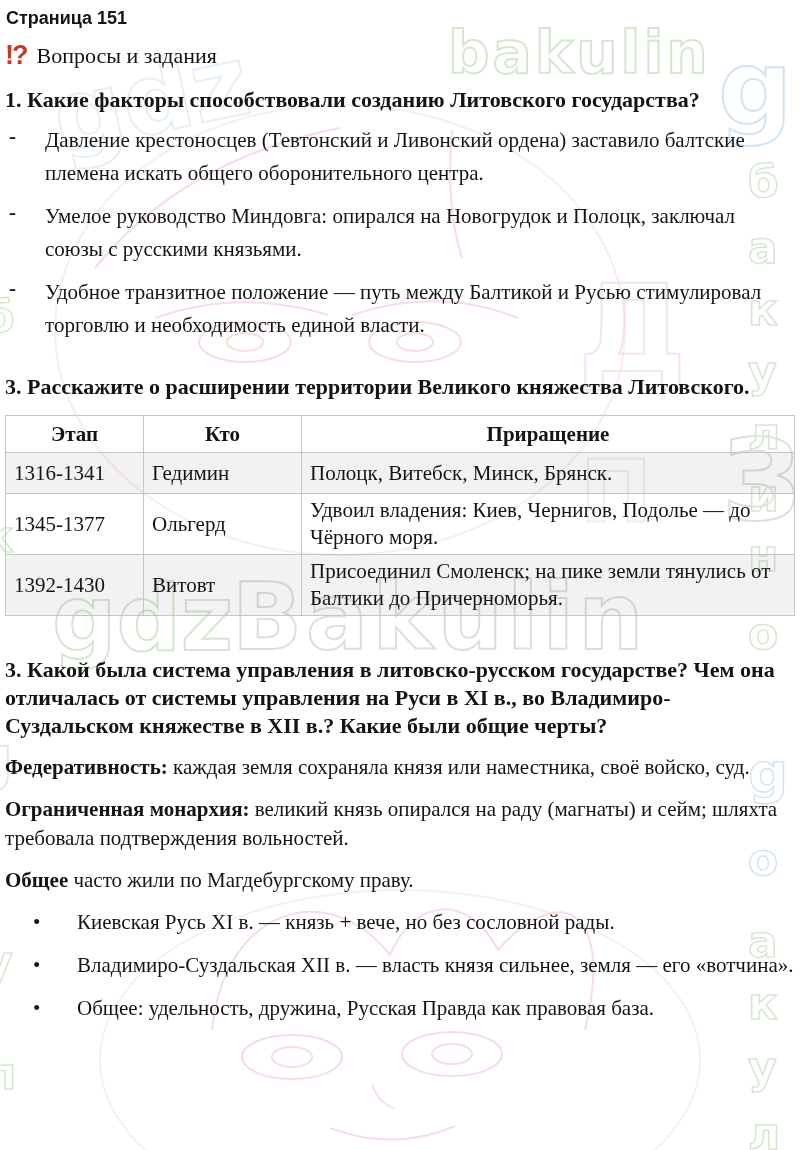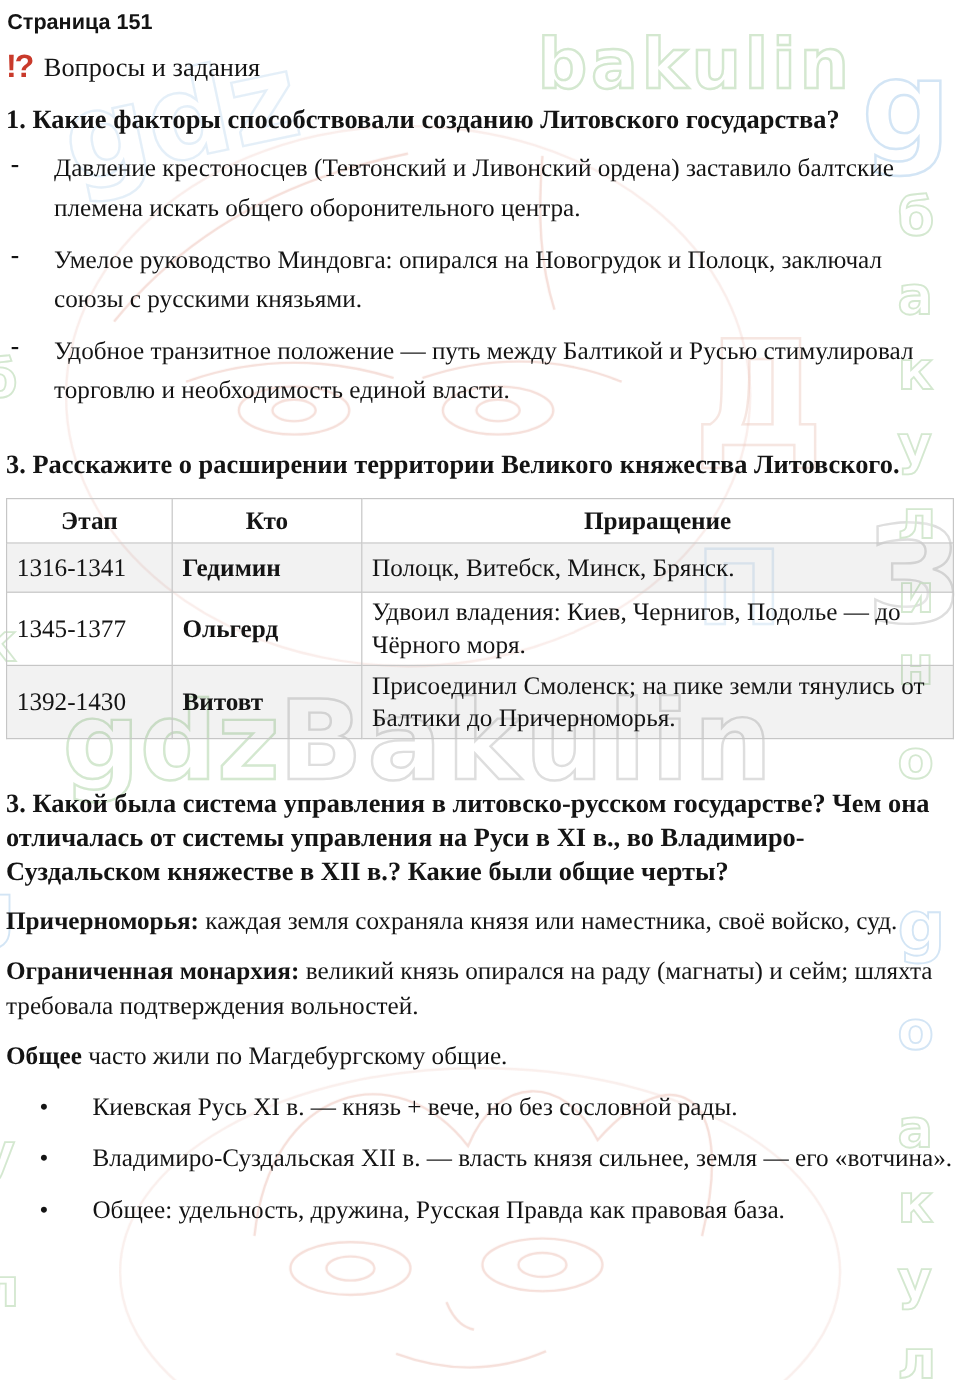--- a/index.html
+++ b/index.html
@@ -26,21 +26,21 @@
   .q-title.q2{margin-top:30px;}
   .q-title.q3{margin-top:40px;line-height:28px;}
   .dash-list{margin-top:6px;}
   .dash-item{position:relative;padding-left:40px;margin-top:10px;font-size:21px;line-height:33px;}
   .dash{position:absolute;left:4px;top:-4px;font-weight:700;}
   table{width:100%;border-collapse:collapse;margin-top:14px;font-size:21px;line-height:27px;}
   th,td{border:1px solid #c6c6c6;padding:3px 8px;vertical-align:middle;}
   th{font-weight:700;text-align:center;height:30px;}
   td{height:34px;}
   tbody tr.stripe td{background:rgba(20,20,20,0.055);}
-  td.who{font-weight:700;}
+  td.who{font-weight:400;}
   .para{font-size:21px;line-height:29px;margin:13px 0 0 0;}
   .lead{font-weight:700;}
   .dot-list{margin-top:2px;}
   .dot-item{position:relative;padding-left:72px;margin-top:12px;font-size:21px;line-height:31px;}
   .dot{position:absolute;left:28px;top:0;}
 </style>
 </head>
 <body>
 
 <div class="page">
@@ -155,27 +155,27 @@
           <td>1392-1430</td>
           <td class="who">Витовт</td>
           <td>Присоединил Смоленск; на пике земли тянулись от Балтики до Причерноморья.</td>
         </tr>
       </tbody>
     </table>
 
     <div class="q-title q3">3. Какой была система управления в литовско-русском государстве? Чем она отличалась от системы управления на Руси в XI в., во Владимиро-Суздальском княжестве в XII в.? Какие были общие черты?</div>
 
     <p class="para">
-      <span class="lead">Причерноморья:</span><span> каждая земля сохраняла князя или наместника, своё войско, суд.</span>
+      <span class="lead">Федеративность:</span><span> каждая земля сохраняла князя или наместника, своё войско, суд.</span>
     </p>
     <p class="para">
       <span class="lead">Ограниченная монархия:</span><span> великий князь опирался на раду (магнаты) и сейм; шляхта требовала подтверждения вольностей.</span>
     </p>
     <p class="para">
-      <span class="lead">Общее</span><span> часто жили по Магдебургскому общие.</span>
+      <span class="lead">Общее</span><span> часто жили по Магдебургскому праву.</span>
     </p>
 
     <div class="dot-list">
       <div class="dot-item">
         <span class="dot">•</span>
         <span>Киевская Русь XI в. — князь + вече, но без сословной рады.</span>
       </div>
       <div class="dot-item">
         <span class="dot">•</span>
         <span>Владимиро-Суздальская XII в. — власть князя сильнее, земля — его «вотчина».</span>

